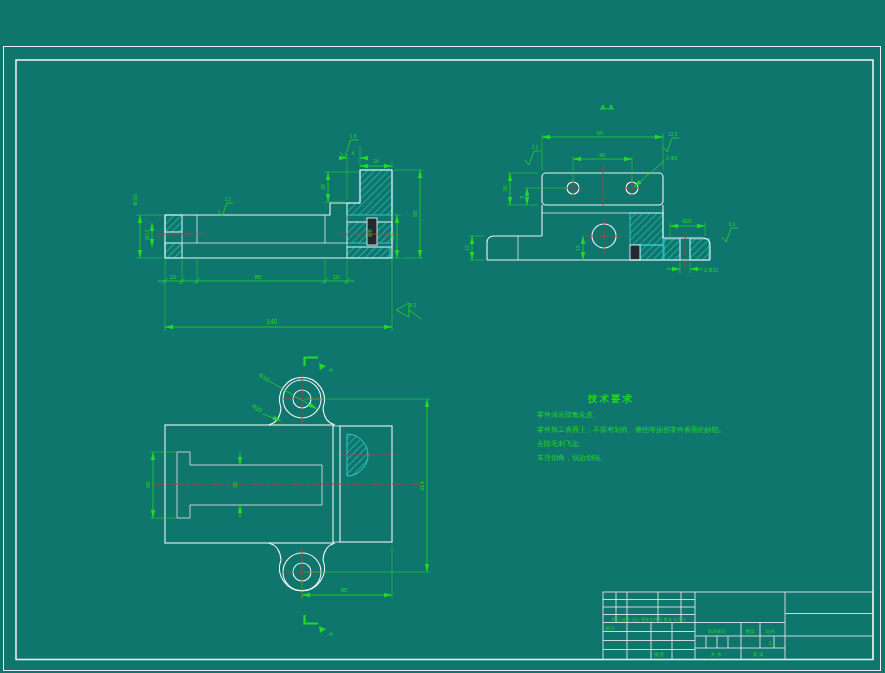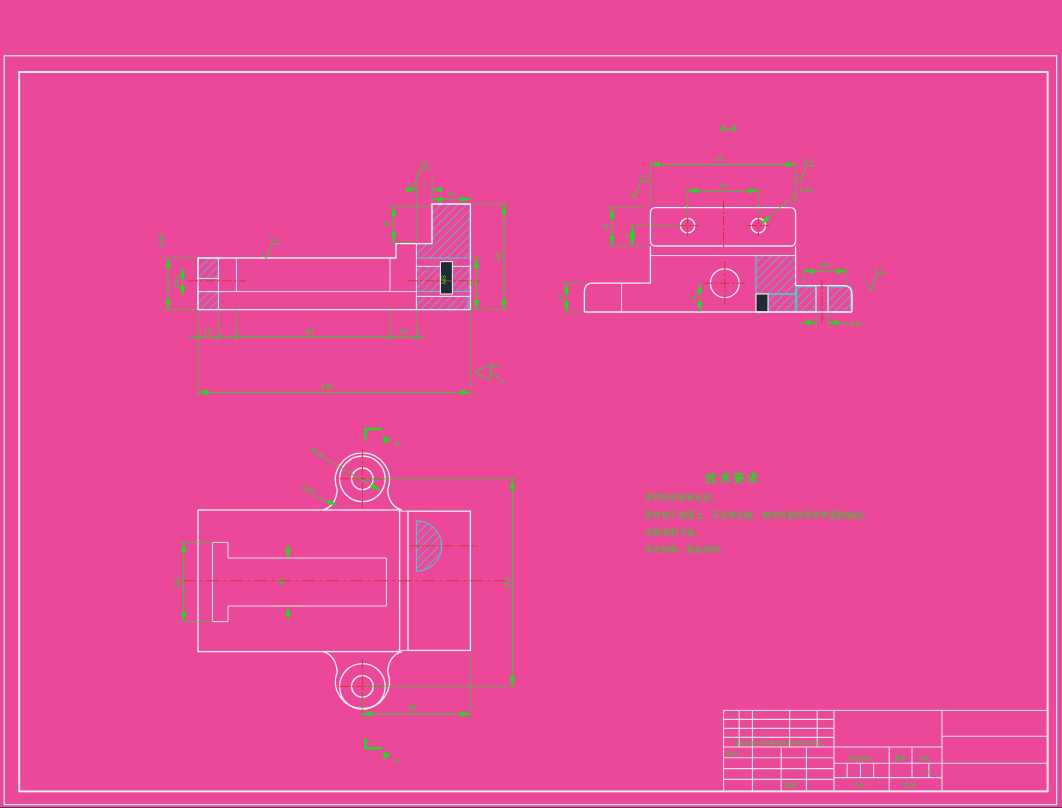--- a/index.html
+++ b/index.html
@@ -1,16 +1,16 @@
 <!DOCTYPE html>
 <html><head>
 <meta charset="utf-8">
 <style>
   html,body{margin:0;padding:0;background:#1b222a;}
-  .stage{position:relative;width:885px;height:673px;background:#ec4899;overflow:hidden;
+  .stage{position:relative;width:885px;height:673px;background:#0f766e;overflow:hidden;
          font-family:"Liberation Sans",sans-serif;}
   svg{position:absolute;left:0;top:0;}
   .g  {stroke:#f0f2f3;stroke-width:1.1;fill:none;}
   .g2 {stroke:#e4e8ea;stroke-width:0.8;fill:none;}
   .tb {stroke:#dfe4e7;stroke-width:0.9;fill:none;}
   .dim{stroke:#24d824;stroke-width:0.8;fill:none;}
   .ext{stroke:#24d824;stroke-width:0.55;fill:none;}
   .thk{stroke:#24d824;stroke-width:2.2;fill:none;}
   .cl {stroke:#d63030;stroke-width:0.9;fill:none;stroke-dasharray:11 3 3 3;}
   .cl2{stroke:#d63030;stroke-width:0.8;fill:none;stroke-dasharray:8 2 2 2;}

